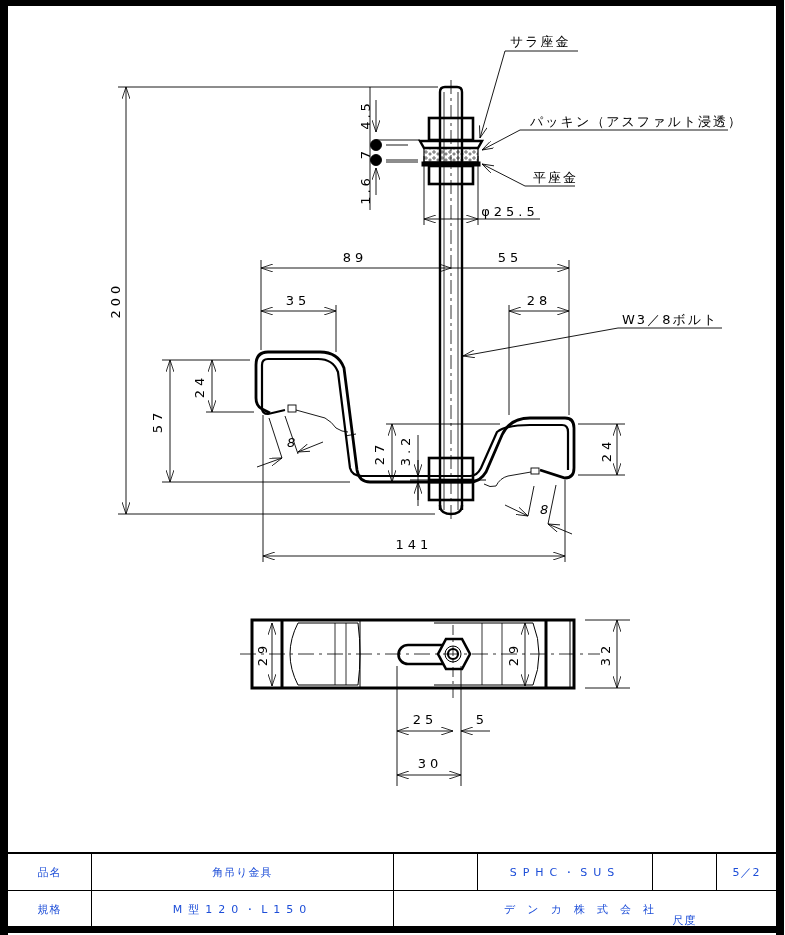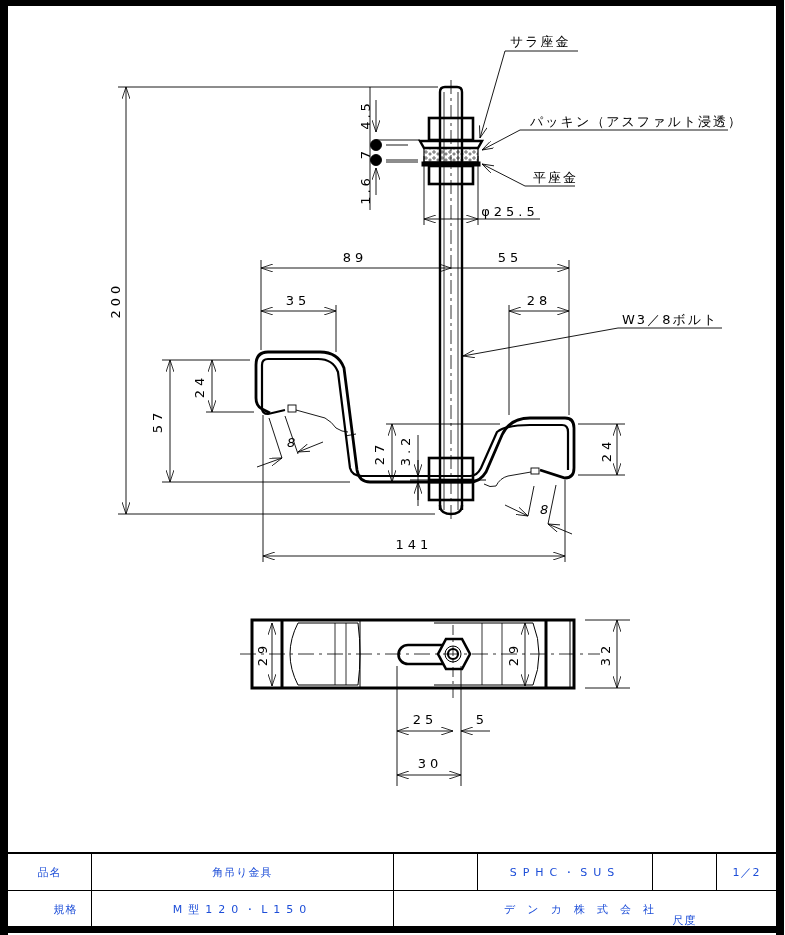--- a/index.html
+++ b/index.html
@@ -238,19 +238,19 @@
     <div class="vline" style="left:83px;top:0;height:74px;"></div>
     <div class="vline" style="left:385px;top:0;height:74px;"></div>
     <div class="vline" style="left:469px;top:0;height:36px;"></div>
     <div class="vline" style="left:644px;top:0;height:36px;"></div>
     <div class="vline" style="left:708px;top:0;height:36px;"></div>
 
     <div class="tb-cell" style="left:0;top:0;width:83px;height:36px;">品名</div>
     <div class="tb-cell" style="left:84px;top:0;width:301px;height:36px;">角吊り金具</div>
     <div class="tb-cell wide" style="left:470px;top:0;width:174px;height:36px;">SPHC・SUS</div>
     <div class="tb-cell" style="left:645px;top:0;width:63px;height:36px;margin-top:48px;">尺度</div>
-    <div class="tb-cell" style="left:709px;top:0;width:59px;height:36px;">1／2</div>
-
-    <div class="tb-cell" style="left:16px;top:37px;width:83px;height:37px;">規格</div>
+    <div class="tb-cell" style="left:709px;top:0;width:59px;height:36px;">5／2</div>
+
+    <div class="tb-cell" style="left:0;top:37px;width:83px;height:37px;">規格</div>
     <div class="tb-cell wide" style="left:84px;top:37px;width:301px;height:37px;">M型120・L150</div>
     <div class="tb-cell wider" style="left:386px;top:37px;width:382px;height:37px;">デンカ株式会社</div>
   </div>
 </div>
 
 </body></html>

